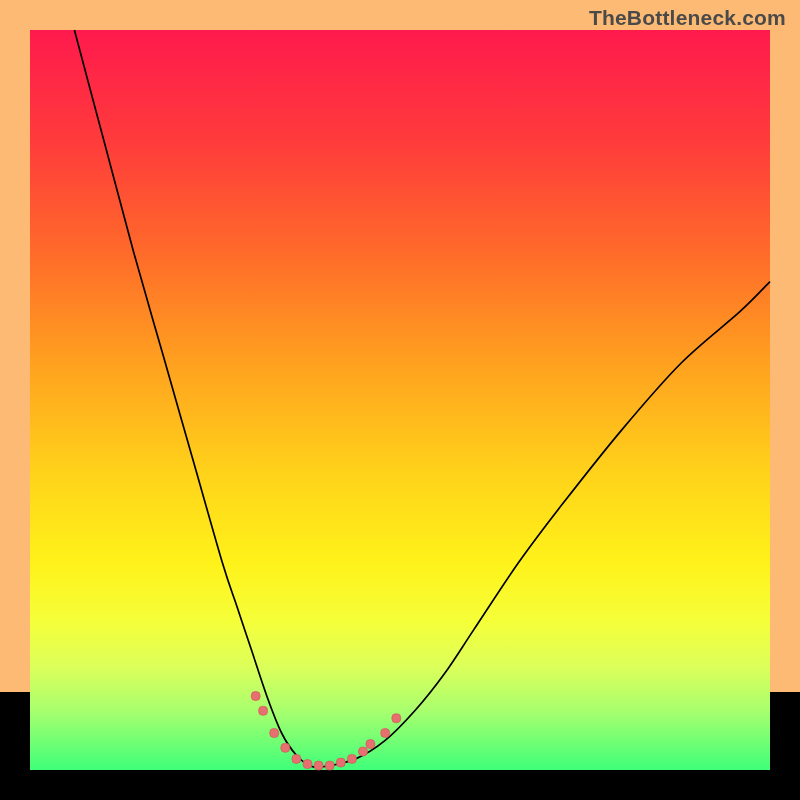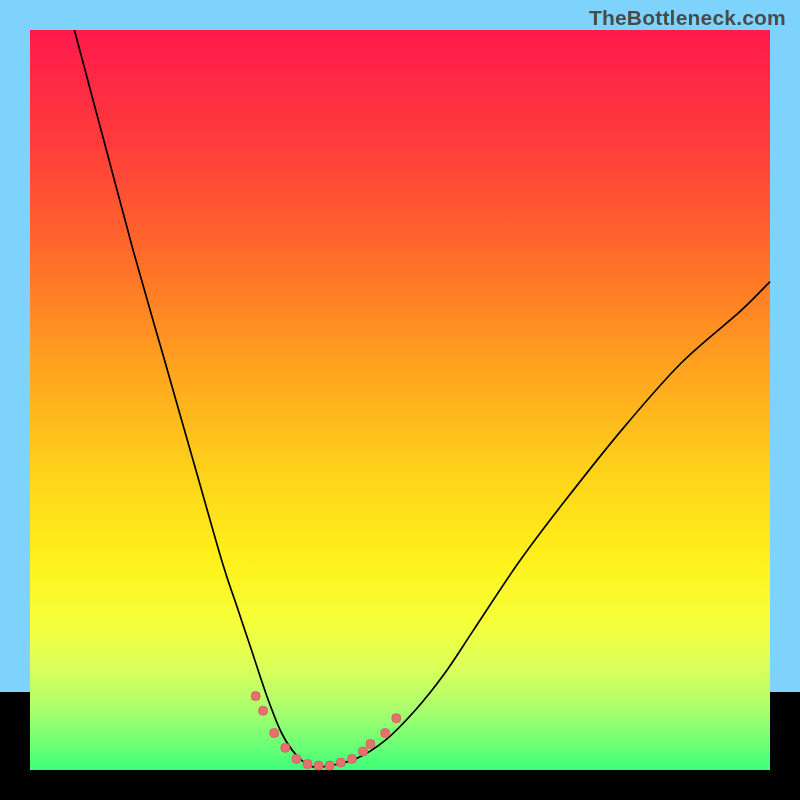--- a/index.html
+++ b/index.html
@@ -7,21 +7,21 @@
     padding: 0;
     width: 800px;
     height: 800px;
     background: #000;
     overflow: hidden;
   }
   .frame {
     position: relative;
     width: 800px;
     height: 692px;
-    background: #7dd3fc;
+    background: #fdba74;
   }
   .plot-area {
     position: absolute;
     left: 30px;
     top: 30px;
     width: 740px;
     height: 740px;
     background: linear-gradient(to bottom,
       #ff1a4d 0%,
       #ff3b3b 15%,

